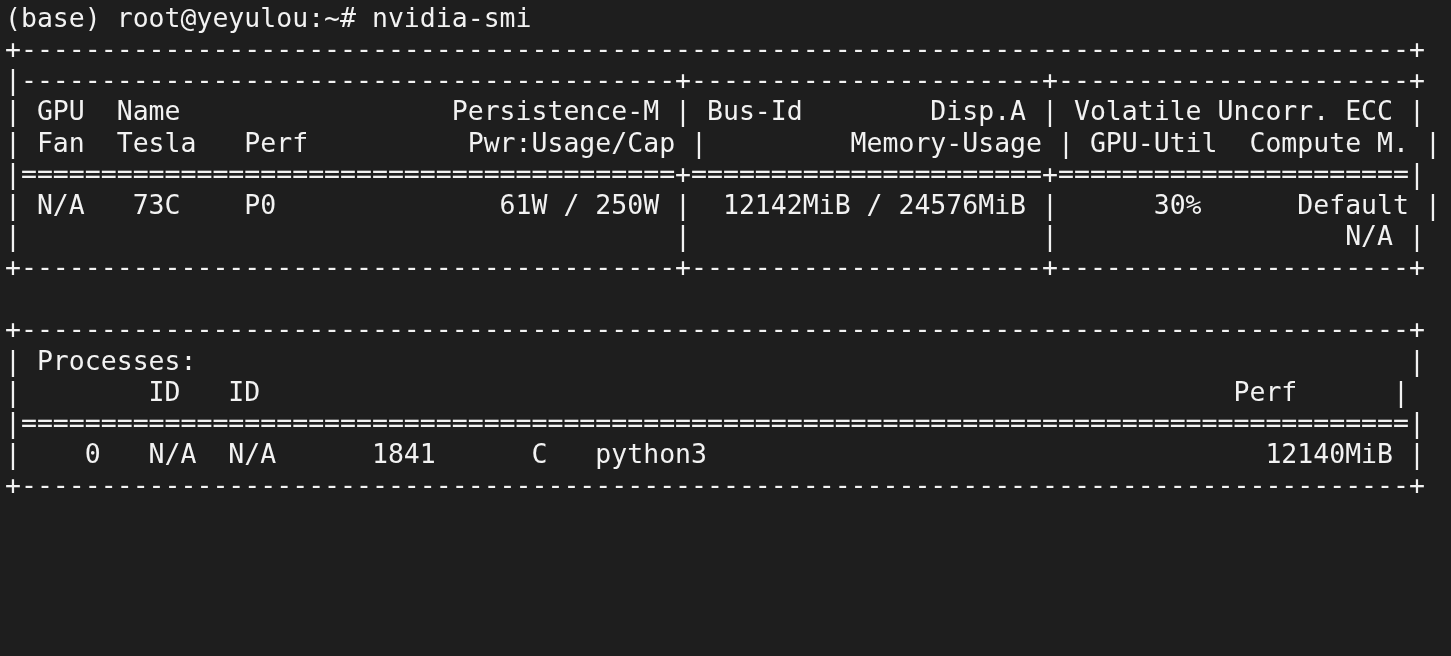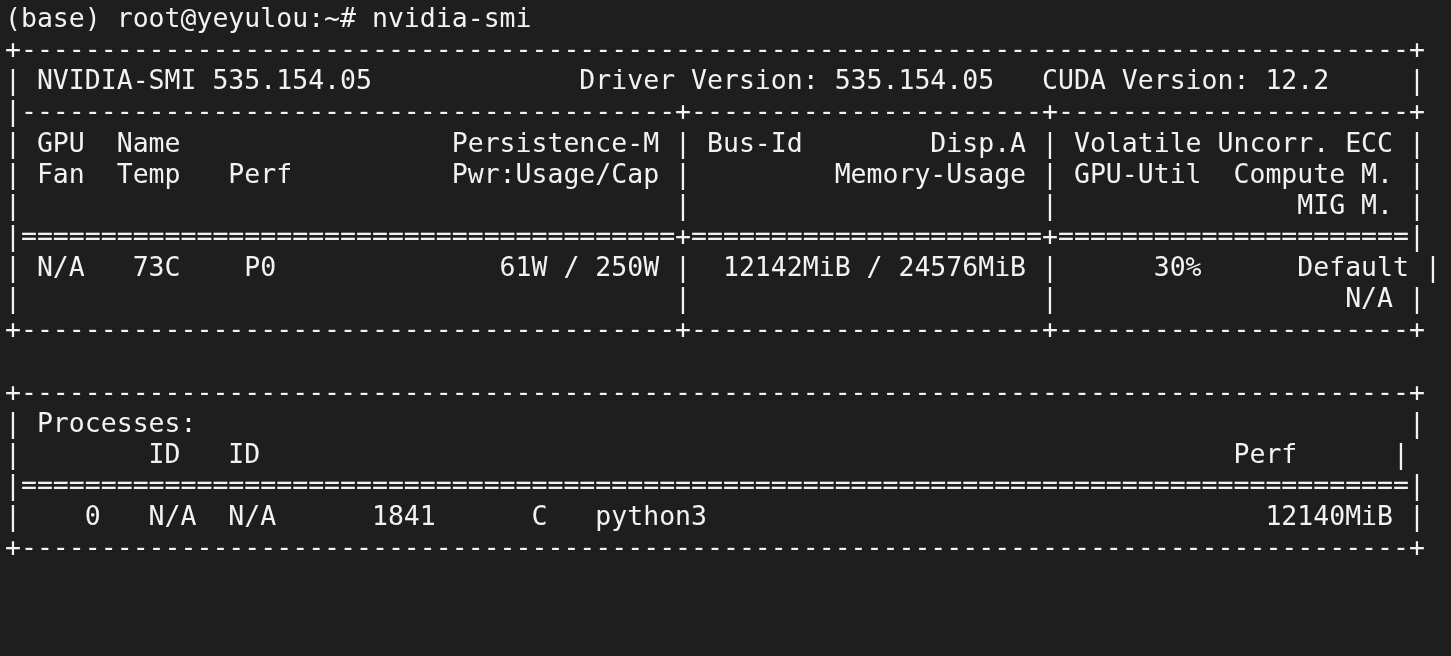--- a/index.html
+++ b/index.html
@@ -25,25 +25,23 @@
     white-space: pre;
     height: 31.15px;
   }
 </style>
 </head>
 <body>
 
 <div class="terminal">
   <div class="line">(base) root@yeyulou:~# nvidia-smi</div>
   <div class="line">+---------------------------------------------------------------------------------------+</div>
-  <div class="line">| NVIDIA-SMI 535.154.05             Driver Version: 535.154.05   CUDA Version: 12.2     |</div>
   <div class="line">|-----------------------------------------+----------------------+----------------------+</div>
   <div class="line">| GPU  Name                 Persistence-M | Bus-Id        Disp.A | Volatile Uncorr. ECC |</div>
-  <div class="line">| Fan  Temp   Perf          Pwr:Usage/Cap |         Memory-Usage | GPU-Util  Compute M. |</div>
-  <div class="line">|                                         |                      |               MIG M. |</div>
+  <div class="line">| Fan  Tesla   Perf          Pwr:Usage/Cap |         Memory-Usage | GPU-Util  Compute M. |</div>
   <div class="line">|=========================================+======================+======================|</div>
   <div class="line">| N/A   73C    P0              61W / 250W |  12142MiB / 24576MiB |      30%      Default |</div>
   <div class="line">|                                         |                      |                  N/A |</div>
   <div class="line">+-----------------------------------------+----------------------+----------------------+</div>
   <div class="line"> </div>
   <div class="line">+---------------------------------------------------------------------------------------+</div>
   <div class="line">| Processes:                                                                            |</div>
   <div class="line">|        ID   ID                                                             Perf      |</div>
   <div class="line">|=======================================================================================|</div>
   <div class="line">|    0   N/A  N/A      1841      C   python3                                   12140MiB |</div>

